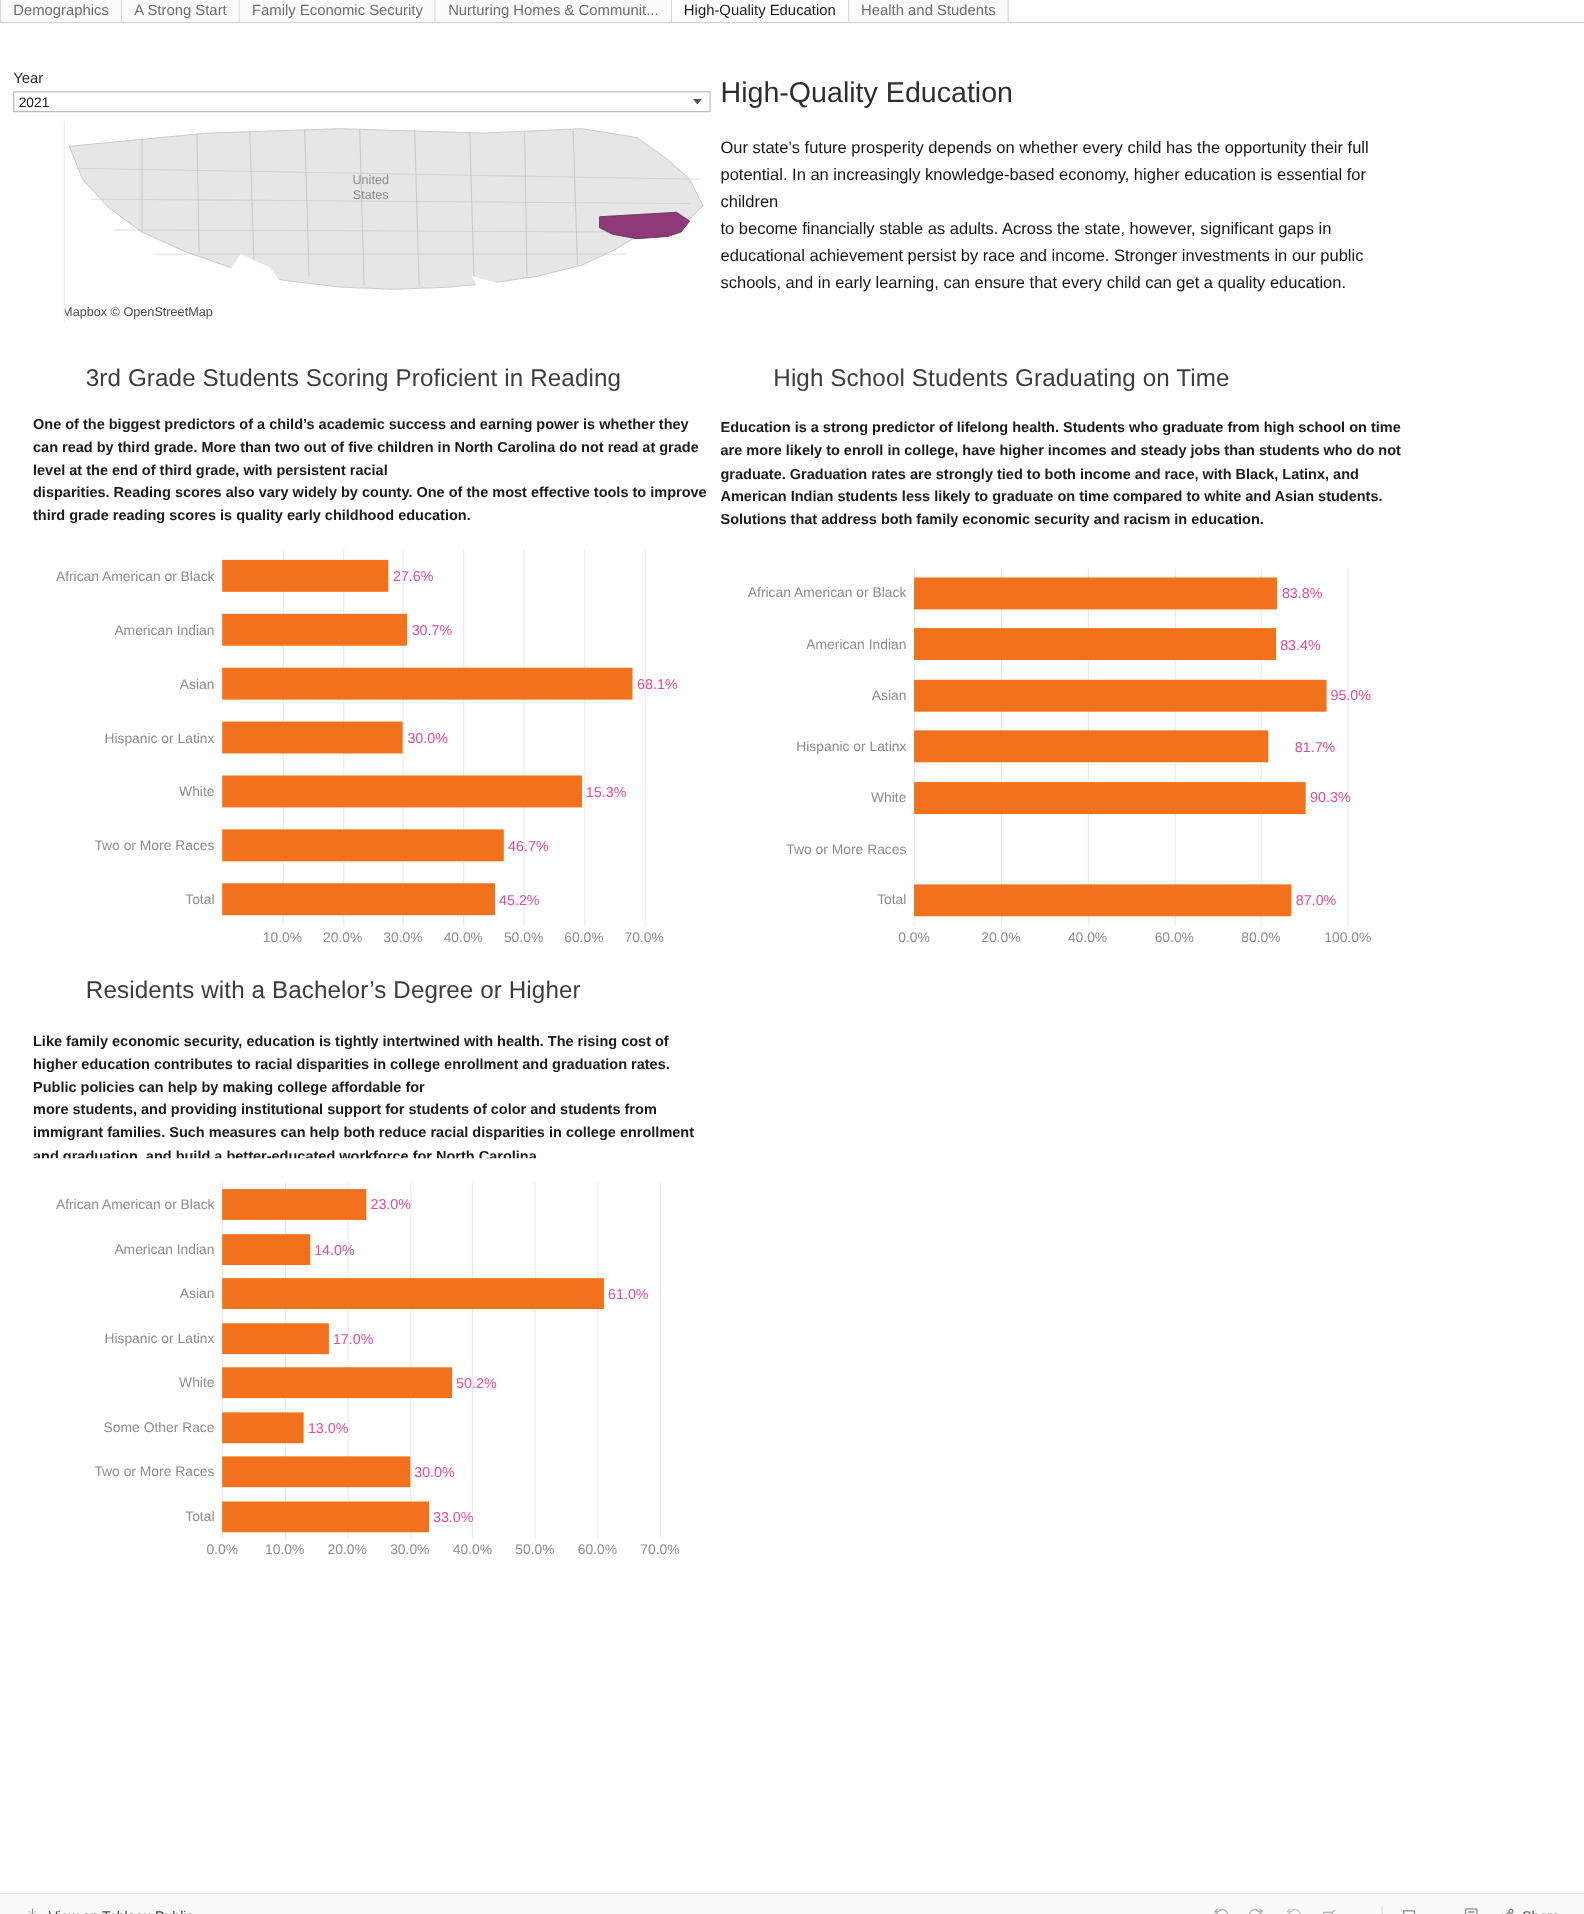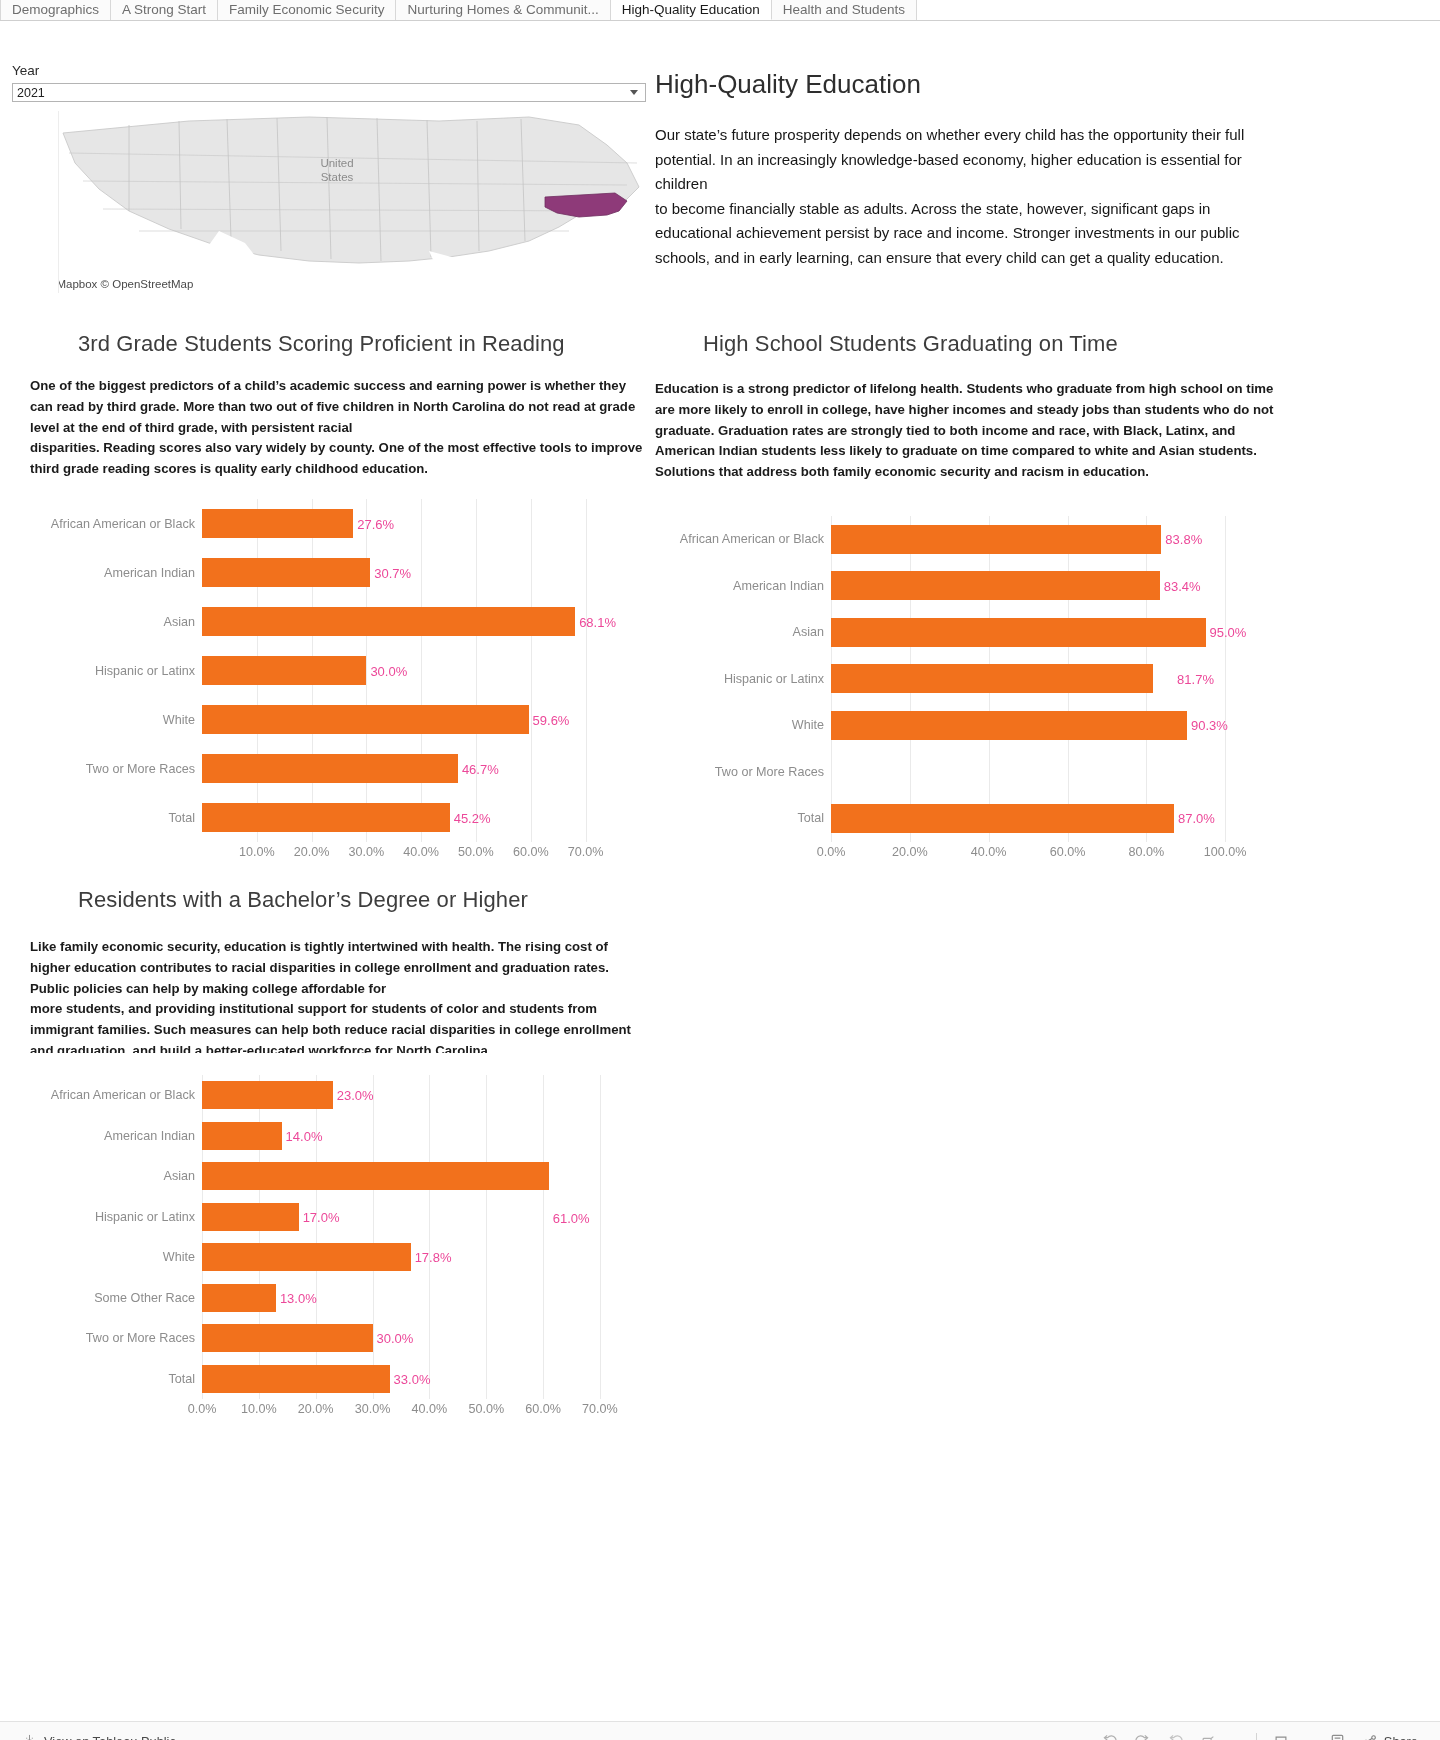--- a/index.html
+++ b/index.html
@@ -297,21 +297,21 @@
           <div class="cat-label" style="width: 172px;">Hispanic or Latinx</div>
           <div class="bar-area" style="height: 49px; position: relative;">
             <div class="bar" style="width: 164.384px; height: 29px; background: rgb(242, 113, 28); position: absolute; top: 10px; left: 0px;"></div>
             <div class="bar-val" style="left: 164.384px;">30.0%</div>
           </div>
         </div>
         <div class="row" style="height: 49px; position: relative;">
           <div class="cat-label" style="width: 172px;">White</div>
           <div class="bar-area" style="height: 49px; position: relative;">
             <div class="bar" style="width: 326.575px; height: 29px; background: rgb(242, 113, 28); position: absolute; top: 10px; left: 0px;"></div>
-            <div class="bar-val" style="left: 326.575px;">59.6%</div>
+            <div class="bar-val" style="left: 326.575px;">15.3%</div>
           </div>
         </div>
         <div class="row" style="height: 49px; position: relative;">
           <div class="cat-label" style="width: 172px;">Two or More Races</div>
           <div class="bar-area" style="height: 49px; position: relative;">
             <div class="bar" style="width: 255.89px; height: 29px; background: rgb(242, 113, 28); position: absolute; top: 10px; left: 0px;"></div>
             <div class="bar-val" style="left: 255.89px;">46.7%</div>
           </div>
         </div>
         <div class="row" style="height: 49px; position: relative;">
@@ -429,35 +429,35 @@
           <div class="cat-label" style="width: 172px;">American Indian</div>
           <div class="bar-area" style="height: 40.5px; position: relative;">
             <div class="bar" style="width: 79.589px; height: 28px; background: rgb(242, 113, 28); position: absolute; top: 6.25px; left: 0px;"></div>
             <div class="bar-val" style="left: 79.589px;">14.0%</div>
           </div>
         </div>
         <div class="row" style="height: 40.5px; position: relative;">
           <div class="cat-label" style="width: 172px;">Asian</div>
           <div class="bar-area" style="height: 40.5px; position: relative;">
             <div class="bar" style="width: 346.781px; height: 28px; background: rgb(242, 113, 28); position: absolute; top: 6.25px; left: 0px;"></div>
-            <div class="bar-val" style="left: 346.781px; margin-top: 42px;">61.0%</div>
+            <div class="bar-val" style="left: 346.781px;">61.0%</div>
           </div>
         </div>
         <div class="row" style="height: 40.5px; position: relative;">
           <div class="cat-label" style="width: 172px;">Hispanic or Latinx</div>
           <div class="bar-area" style="height: 40.5px; position: relative; padding-left: 29px;">
             <div class="bar" style="width: 96.6438px; height: 28px; background: rgb(242, 113, 28); position: absolute; top: 6.25px; left: 0px;"></div>
             <div class="bar-val" style="left: 96.6438px;">17.0%</div>
           </div>
         </div>
         <div class="row" style="height: 40.5px; position: relative;">
           <div class="cat-label" style="width: 172px;">White</div>
           <div class="bar-area" style="height: 40.5px; position: relative;">
             <div class="bar" style="width: 208.637px; height: 28px; background: rgb(242, 113, 28); position: absolute; top: 6.25px; left: 0px;"></div>
-            <div class="bar-val" style="left: 208.637px;">17.8%</div>
+            <div class="bar-val" style="left: 208.637px;">50.2%</div>
           </div>
         </div>
         <div class="row" style="height: 40.5px; position: relative;">
           <div class="cat-label" style="width: 172px;">Some Other Race</div>
           <div class="bar-area" style="height: 40.5px; position: relative;">
             <div class="bar" style="width: 73.9041px; height: 28px; background: rgb(242, 113, 28); position: absolute; top: 6.25px; left: 0px;"></div>
             <div class="bar-val" style="left: 73.9041px;">13.0%</div>
           </div>
         </div>
         <div class="row" style="height: 40.5px; position: relative;">

